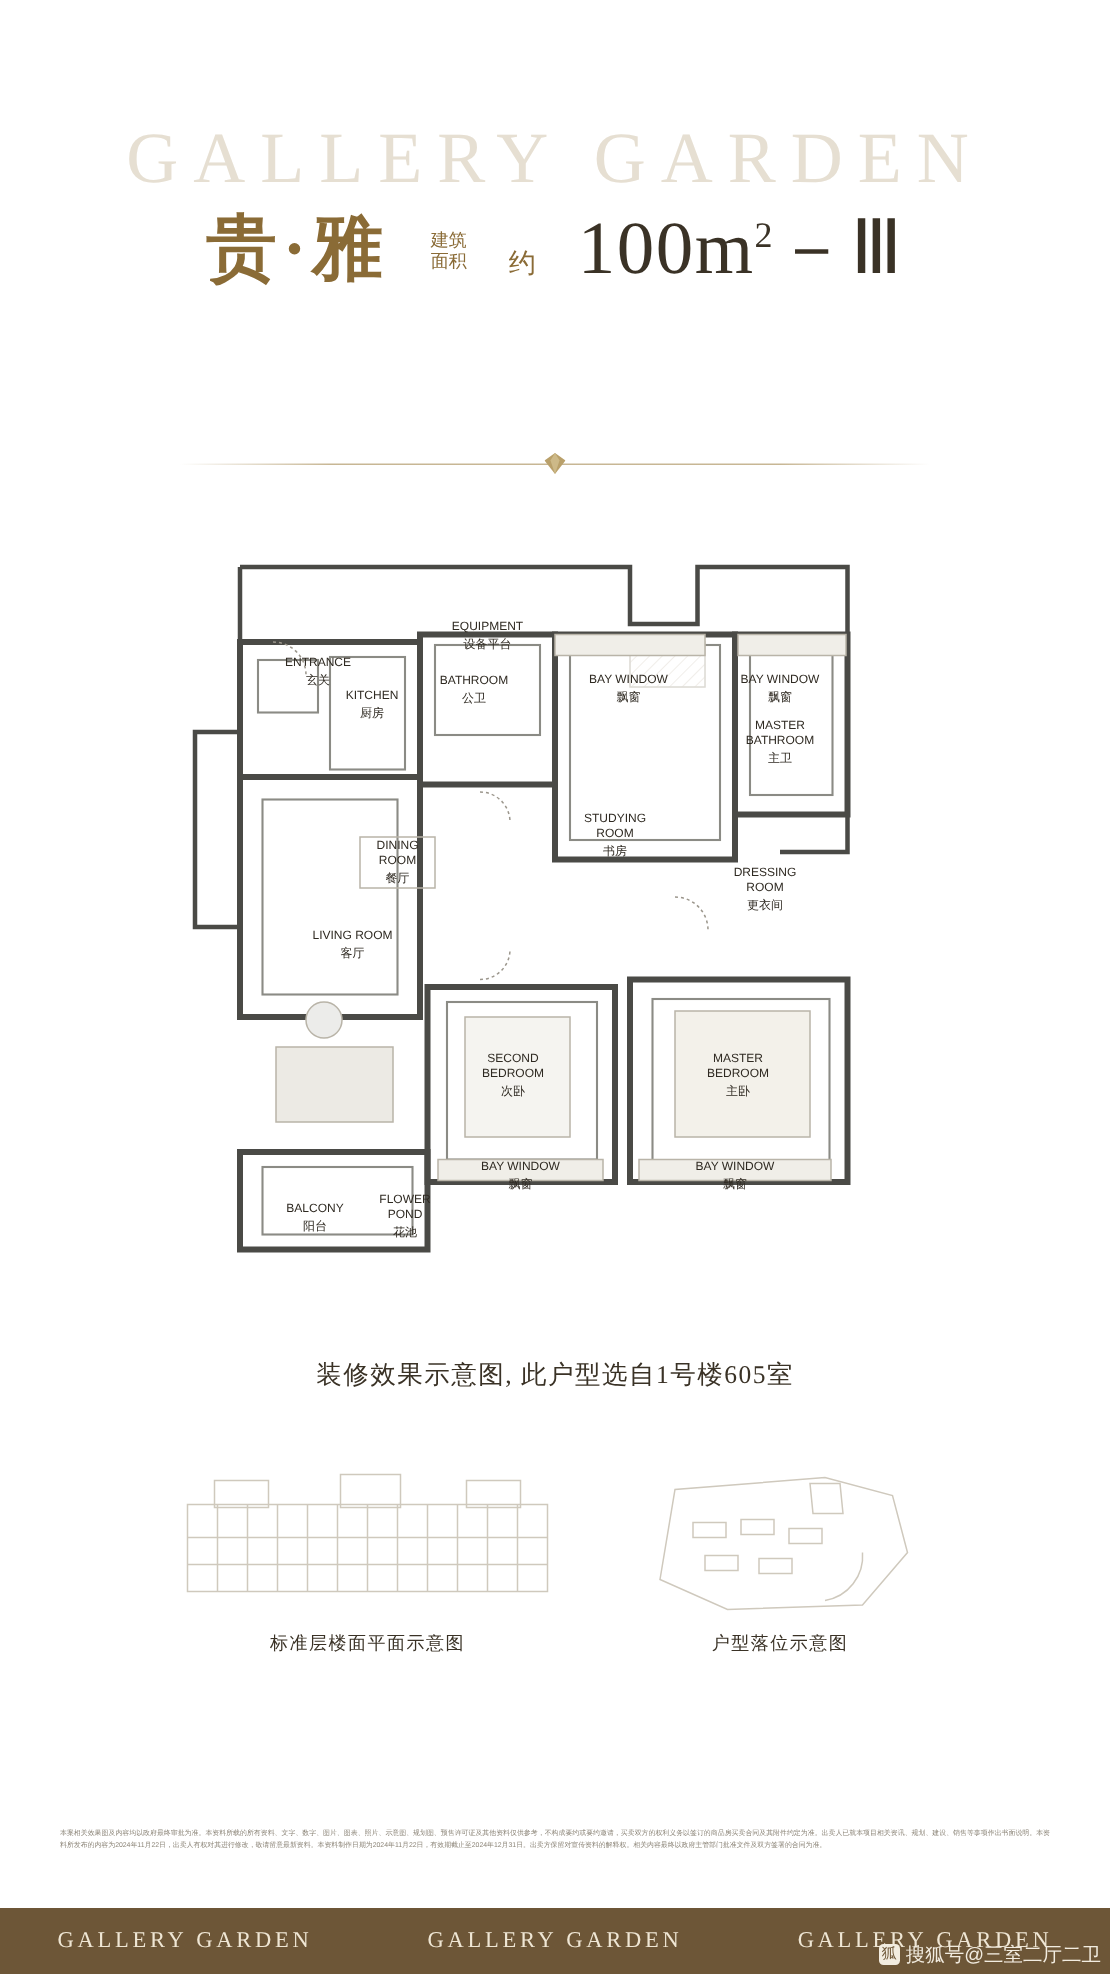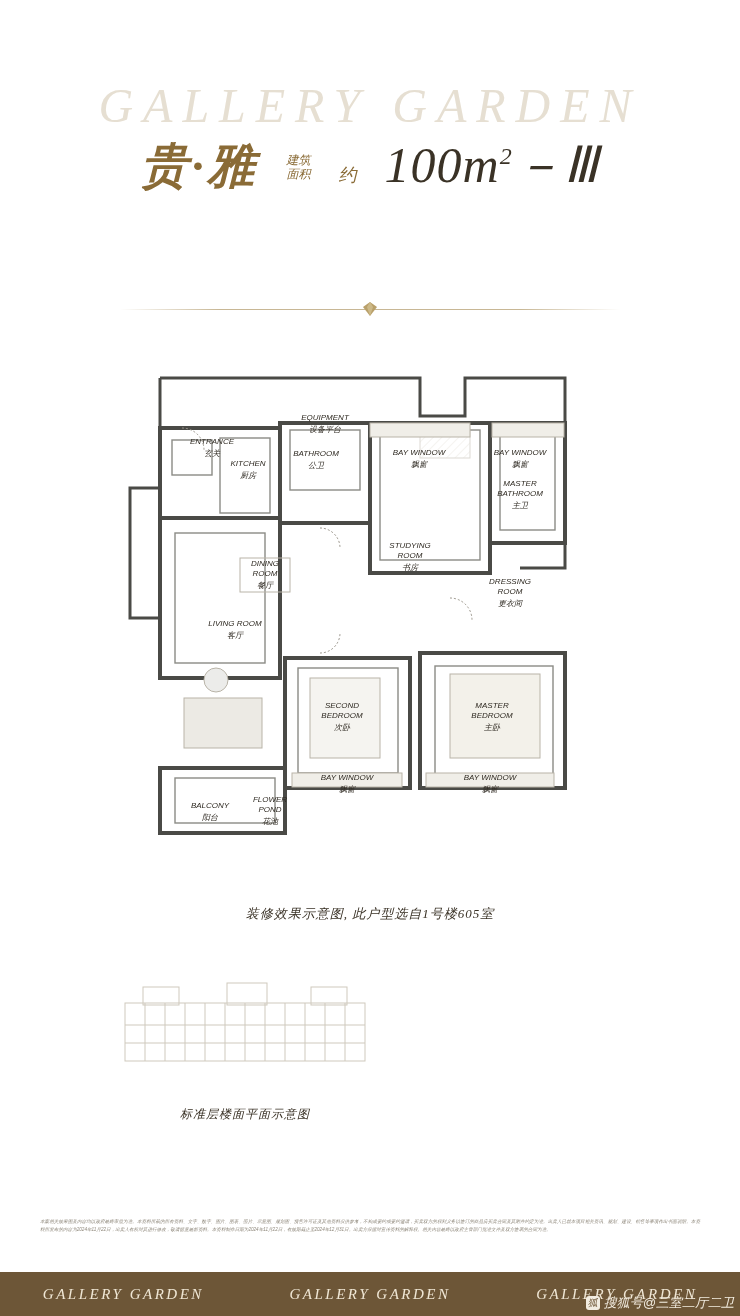--- a/index.html
+++ b/index.html
@@ -7,21 +7,21 @@
   body {
     width: 740px; height: 1316px;
     background: #ffffff;
     font-family: "Liberation Sans", sans-serif;
     color: #3a3226;
     position: relative;
     overflow: hidden;
   }
 
   
-  .page { position:relative; width:740px; height:1316px;font-style:italic; }
+  .page { position:relative; width:740px; height:1316px; }
 
   .wordmark {
     position:absolute; top:78px; left:0; width:740px;
     text-align:center;
     font-family:"Liberation Serif", serif;
     font-size:48px;
     letter-spacing:10px;
     color:#e6dfd2;
     white-space:nowrap;
   }
@@ -81,32 +81,32 @@
   .plan-wrap {
     position:absolute; top:368px; left:120px;
     width:500px; height:500px;
   }
   .plan-svg { display:block; }
 
   .caption {
     position:absolute; top:905px; left:0; width:740px;
     text-align:center;
     font-family:"Liberation Serif", serif;
-    font-size:13px;
+    font-size:17px;
     color:#3a3226;
     letter-spacing:1px;
   }
 
   
   .thumbs { position:absolute; top:975px; left:0; width:740px; height:160px; }
   .thumb { position:absolute; }
   .thumb-cap {
     position:absolute; width:260px; text-align:center;
     font-family:"Liberation Serif", serif;
-    font-size:12px; color:#3a3226; letter-spacing:1px;margin-top:19px;
+    font-size:12px; color:#3a3226; letter-spacing:1px;
   }
 
   
   .legal {
     position:absolute; top:1218px; left:40px; width:660px;
     font-size:4.6px; line-height:1.65; color:#8c8578;
     text-align:justify;
   }
 
   
@@ -308,20 +308,35 @@
               <line x1="210" y1="28" x2="210" y2="86"></line>
             <line x1="230" y1="28" x2="230" y2="86"></line>
             <line x1="10" y1="50" x2="250" y2="50"></line>
             <line x1="10" y1="68" x2="250" y2="68"></line>
           </g>
         </g>
       </svg>
       <div class="thumb-cap" style="left:0; top:112px;">标准层楼面平面示意图</div>
     </div>
 
+    <div class="thumb" style="left:390px; top:0;">
+      <svg width="260" height="105" viewBox="0 0 260 105">
+        <g stroke="#cfc9bd" fill="none" stroke-width="1">
+          <path d="M50,78 L60,18 L160,10 L205,22 L215,60 L185,95 L95,98 Z"></path>
+          <path d="M150,14 L152,34 L172,34 L170,14 Z"></path>
+          <rect x="72" y="40" width="22" height="10"></rect>
+          <rect x="104" y="38" width="22" height="10"></rect>
+          <rect x="136" y="44" width="22" height="10"></rect>
+          <rect x="80" y="62" width="22" height="10"></rect>
+          <rect x="116" y="64" width="22" height="10"></rect>
+          <path d="M185,60 A30,30 0 0,1 160,92"></path>
+        </g>
+      </svg>
+      <div class="thumb-cap" style="left:0; top:112px;">户型落位示意图</div>
+    </div>
   </div>
 
   <div class="legal">本案相关效果图及内容均以政府最终审批为准。本资料所载的所有资料、文字、数字、图片、图表、照片、示意图、规划图、预售许可证及其他资料仅供参考，不构成要约或要约邀请，买卖双方的权利义务以签订的商品房买卖合同及其附件约定为准。出卖人已就本项目相关资讯、规划、建设、销售等事项作出书面说明。本资料所发布的内容为2024年11月22日，出卖人有权对其进行修改，敬请留意最新资料。本资料制作日期为2024年11月22日，有效期截止至2024年12月31日。出卖方保留对宣传资料的解释权。相关内容最终以政府主管部门批准文件及双方签署的合同为准。</div>
 
   <div class="footer">
     <div class="cell">GALLERY GARDEN</div>
     <div class="cell">GALLERY GARDEN</div>
     <div class="cell">GALLERY GARDEN</div>
   </div>
 

